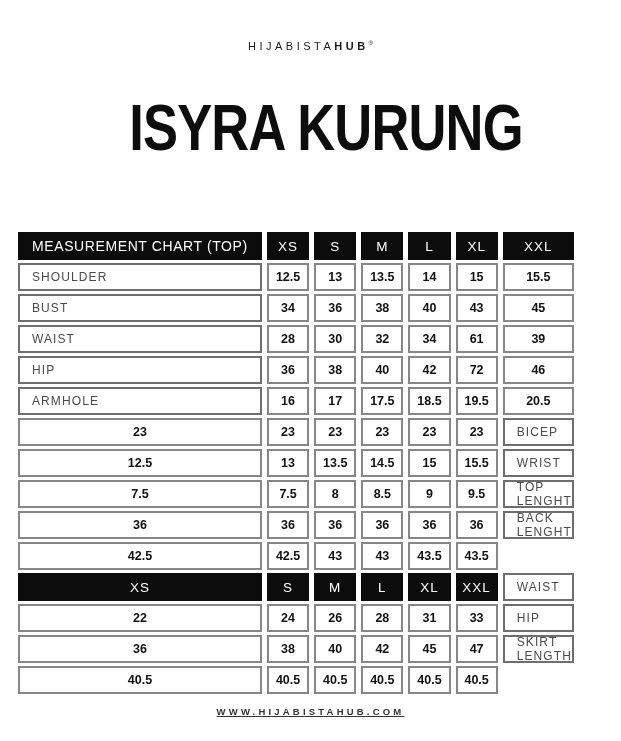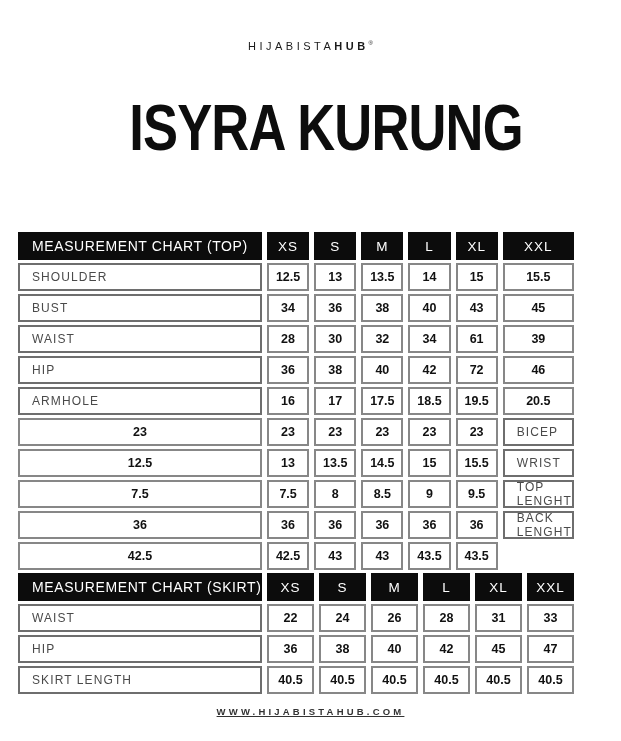--- a/index.html
+++ b/index.html
@@ -198,21 +198,20 @@
         <div class="cell cell-val">36</div>
         <div class="cell cell-label">BACK LENGHT</div>
         <div class="cell cell-val">42.5</div>
         <div class="cell cell-val">42.5</div>
         <div class="cell cell-val">43</div>
         <div class="cell cell-val">43</div>
         <div class="cell cell-val">43.5</div>
         <div class="cell cell-val">43.5</div>
       </div>
       <div class="size-grid">
-        <div class="cell hdr hdr-label">MEASUREMENT CHART (SKIRT)</div>
         <div class="cell hdr hdr-size">XS</div>
         <div class="cell hdr hdr-size">S</div>
         <div class="cell hdr hdr-size">M</div>
         <div class="cell hdr hdr-size">L</div>
         <div class="cell hdr hdr-size">XL</div>
         <div class="cell hdr hdr-size">XXL</div>
         <div class="cell cell-label">WAIST</div>
         <div class="cell cell-val">22</div>
         <div class="cell cell-val">24</div>
         <div class="cell cell-val">26</div>

